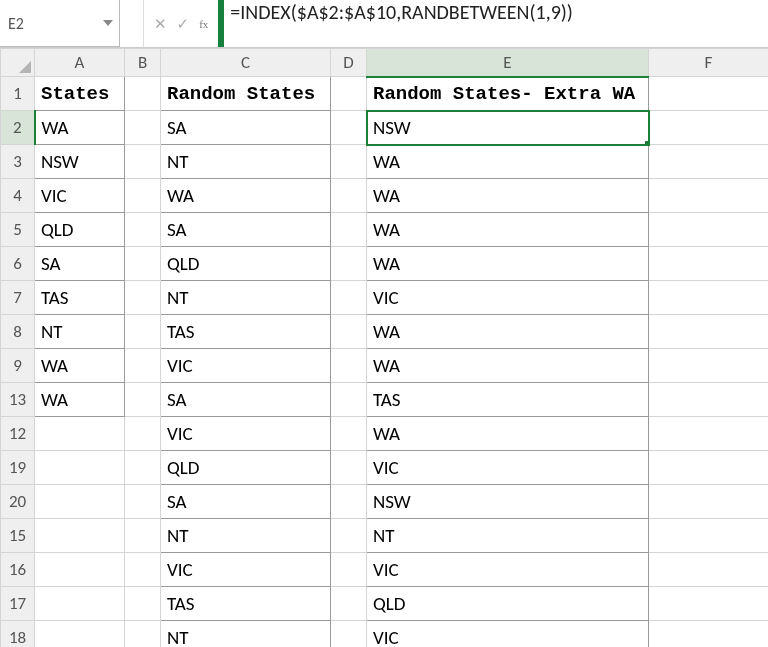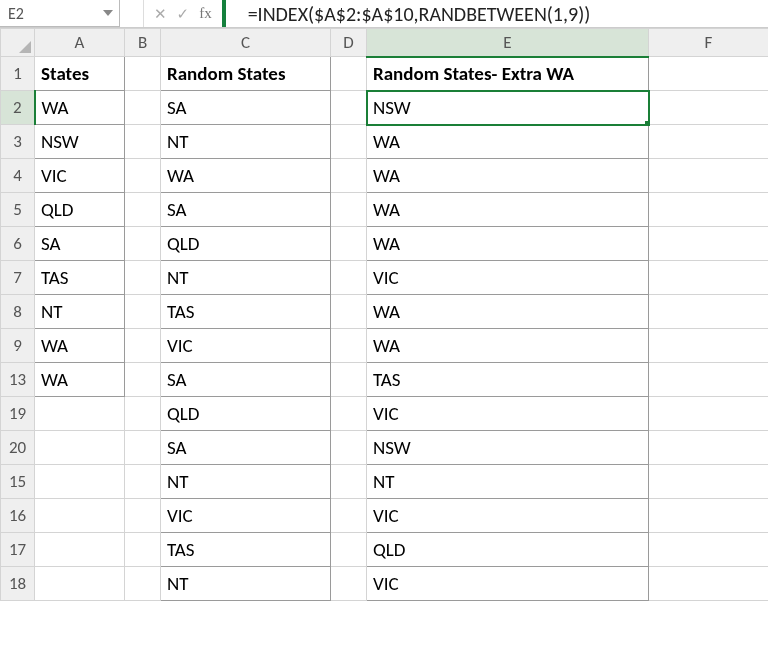--- a/index.html
+++ b/index.html
@@ -7,21 +7,21 @@
     margin: 0;
     font-family: Calibri, Arial, sans-serif;
     font-size: 18px;
     background: #fff;
     color: #000;
     width: 768px;
   }
   .formula-bar {
     display: flex;
     align-items: stretch;
-    height: 28px;
+    height: 48px;
     border-bottom: 1px solid #ccc;
     background: #fff;
   }
   .name-box {
     width: 120px;
     display: flex;
     align-items: center;
     padding: 0 8px;
     border: 1px solid #bbb;
     border-top: none;
@@ -47,29 +47,29 @@
   .fb-icons {
     display: flex;
     align-items: center;
     gap: 10px;
     padding: 0 10px;
     color: #aaa;
     font-size: 15px;
     font-style: italic;
   }
   .fb-icons span { font-style: normal; }
-  .fx { font-style: italic; font-family: "Times New Roman", serif; font-size: 15px; color: #777;}
+  .fx { font-style: italic; font-family: "Times New Roman", serif; font-size: 11px; color: #777;}
   .formula-input {
     flex: 1;
     display: flex;
-    align-items: center;
-    padding: 0 22px;
+    align-items: flex-start;
+    padding: 0 6px;
     font-size: 20px;
     color: #222;
-    border-left: 4px solid #15803d;
+    border-left: 6px solid #15803d;
   }
   .sheet {
     position: relative;
     overflow: hidden;
   }
   table.grid {
     border-collapse: collapse;
     table-layout: fixed;
     width: 100%;
   }
@@ -111,21 +111,21 @@
     width:0;height:0;
     border-left:12px solid transparent;
     border-bottom:12px solid #b5b5b5;
   }
   col.colA { width: 90px; }
   col.colB { width: 36px; }
   col.colC { width: 170px; }
   col.colD { width: 36px; }
   col.colE { width: 282px; }
   col.colF { width: 120px; }
-  .hdrcell { font-weight: bold; }
+  .hdrcell { font-weight: bold; font-family: Liberation Mono, monospace; }
   
   .bd { border: 1px solid #9a9a9a !important; }
   
   .sel {
     outline: 2px solid #1a7f37;
     outline-offset: -1px;
     position: relative;
   }
   .sel::after{
     content:"";
@@ -265,20 +265,29 @@
         <tr>
           <th class="rowhdr">13</th>
           <td class="bd">WA</td>
           <td></td>
           <td class="bd">SA</td>
           <td></td>
           <td class="bd">TAS</td>
           <td></td>
         </tr>
         <tr>
+          <th class="rowhdr">12</th>
+          <td></td>
+          <td></td>
+          <td class="bd">VIC</td>
+          <td></td>
+          <td class="bd">WA</td>
+          <td></td>
+        </tr>
+        <tr>
           <th class="rowhdr">19</th>
           <td></td>
           <td></td>
           <td class="bd">QLD</td>
           <td></td>
           <td class="bd">VIC</td>
           <td></td>
         </tr>
         <tr>
           <th class="rowhdr">20</th>

